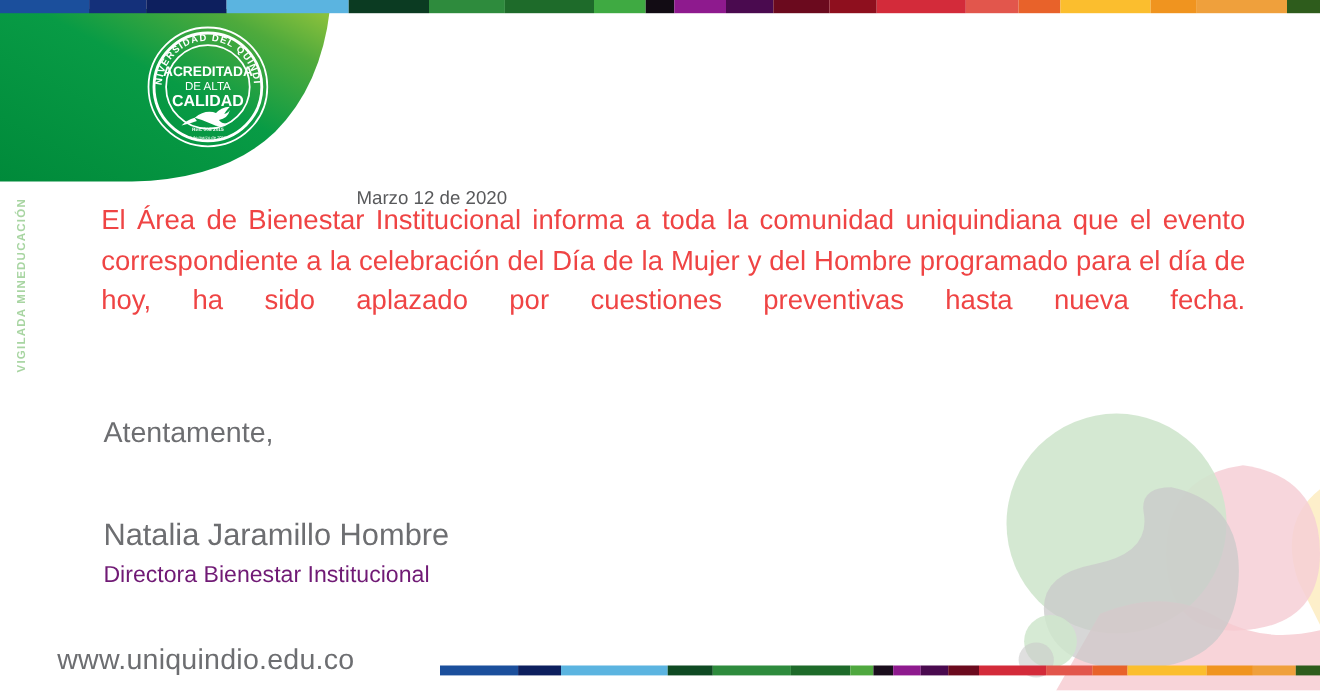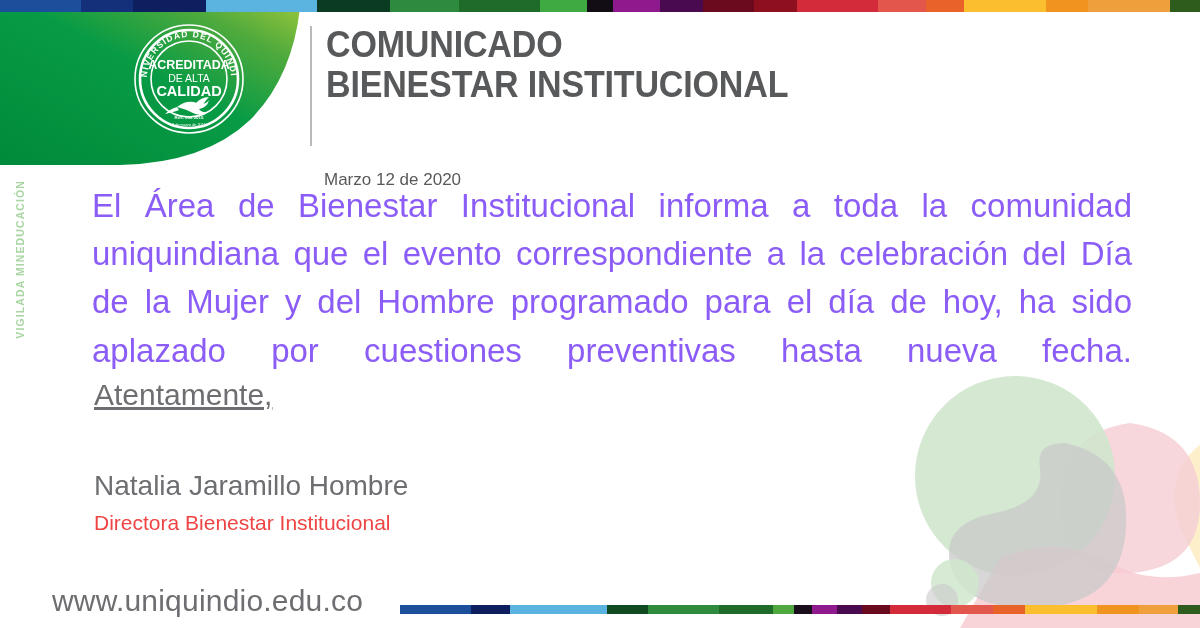--- a/index.html
+++ b/index.html
@@ -42,33 +42,33 @@
     color:#58595b; z-index:5;margin-top:39px; }
 
   
   .vigilada { position:absolute; left:14px; top:180px; z-index:5;
     writing-mode:vertical-rl; transform:rotate(180deg);
     font-size:10.5px; font-weight:bold; letter-spacing:1.1px;
     color:#a8d5a2; white-space:nowrap; }
 
   
   .body-text { position:absolute; left:92px; top:182px; width:1040px; z-index:5;
-    font-size:33px; line-height:1.46; color:#8b5cf6; text-align:justify;
+    font-size:25px; line-height:1.46; color:#ef4444; text-align:justify;
     text-justify:inter-word; }
   .body-text p { margin:0; }
   .body-text p::after { content:""; display:inline-block; width:100%; }
 
-  .closing { position:absolute; left:94px; top:378px; font-size:30px;
-    color:#6d6e71; z-index:5;text-decoration:underline; }
+  .closing { position:absolute; left:94px; top:378px; font-size:26px;
+    color:#6d6e71; z-index:5; }
   .sig-name { position:absolute; left:94px; top:470px; font-size:28px;
     color:#6d6e71; z-index:5; }
   .sig-role { position:absolute; left:94px; top:511px; font-size:21px;
-    color:#ef4444; z-index:5; }
+    color:#701a75; z-index:5; }
 
-  .site-url { position:absolute; left:52px; top:584px; font-size:30px;
+  .site-url { position:absolute; left:52px; top:584px; font-size:26px;
     color:#6d6e71; z-index:5; letter-spacing:.2px; }
 </style>
 </head>
 <body>
 
 <div class="page">
 
   <svg class="blobs" viewBox="0 0 320 260">
     <path d="M300 160 q-20 -60 30 -90 L320 60 L320 200 Z" fill="#fce9b8" opacity="0.75"></path>
     <path d="M250 55 q70 10 70 80 q0 65 -70 70 q-70 5 -70 -70 q0 -70 70 -80 Z" fill="#f6cfd6" opacity="0.85"></path>
@@ -130,24 +130,20 @@
     <text x="56" y="73" text-anchor="middle" font-size="14.5" font-weight="bold" fill="#ffffff" font-family="Liberation Sans, sans-serif">CALIDAD</text>
     <g fill="#ffffff">
       <path d="M44 84 q10 -8 20 -4 q8 3 12 -3 q-2 8 -10 9 q3 4 9 3 q-8 5 -15 1 q-8 -4 -16 -6 Z"></path>
       <path d="M62 81 q6 -7 14 -7 q-5 5 -6 9 Z"></path>
       <path d="M44 84 q-7 2 -12 7 q9 -2 14 -4 Z"></path>
     </g>
     <text x="56" y="96" text-anchor="middle" font-size="4.4" font-weight="bold" fill="#ffffff" font-family="Liberation Sans, sans-serif">Res. 008 2015</text>
     <text x="56" y="103" text-anchor="middle" font-size="3.8" fill="#ffffff" font-family="Liberation Sans, sans-serif">7 de marzo de 2015</text>
   </svg>
 
-  <div class="title-wrap">
-    <div class="title-line one">COMUNICADO</div>
-    <div class="title-line two">BIENESTAR INSTITUCIONAL</div>
-  </div>
   <div class="doc-date">Marzo 12 de 2020</div>
 
   <div class="vigilada">VIGILADA MINEDUCACIÓN</div>
 
   <div class="body-text">
     <p>El Área de Bienestar Institucional informa a toda la comunidad uniquindiana que el evento correspondiente a la celebración del Día de la Mujer y del Hombre programado para el día de hoy, ha sido aplazado por cuestiones preventivas hasta nueva fecha.</p>
   </div>
   <div class="closing">Atentamente,</div>
   <div class="sig-name">Natalia Jaramillo Hombre</div>
   <div class="sig-role">Directora Bienestar Institucional</div>

